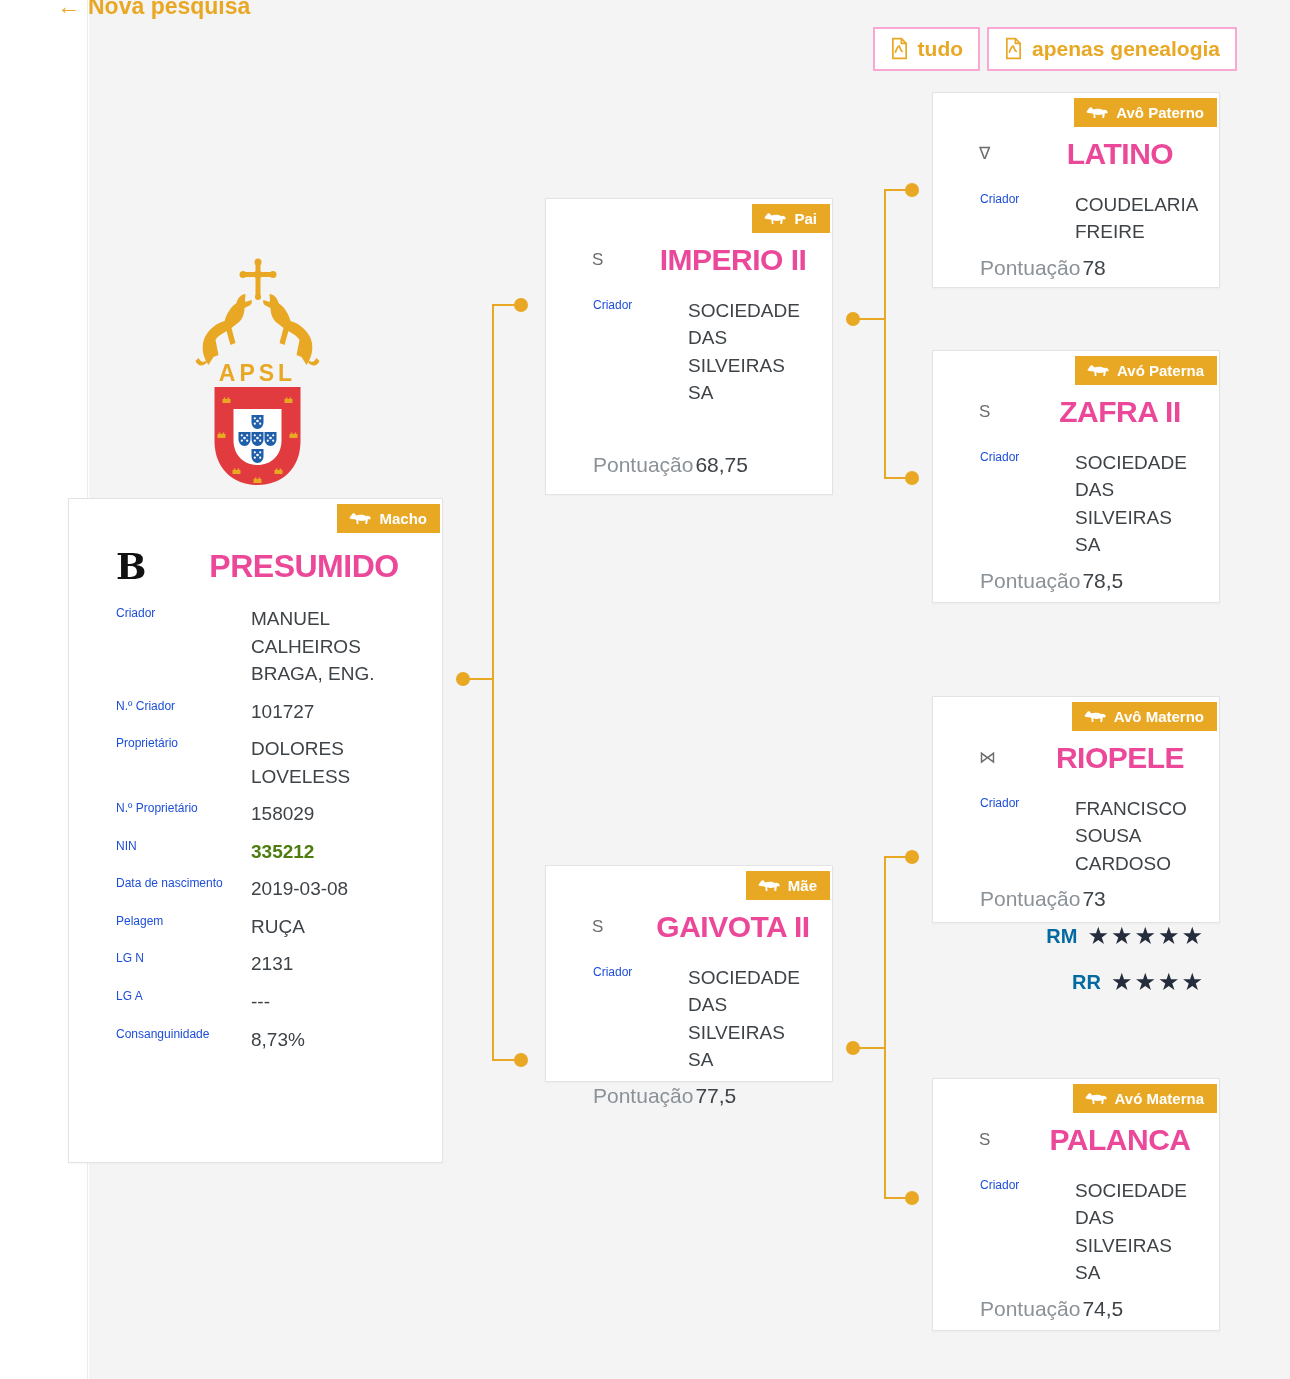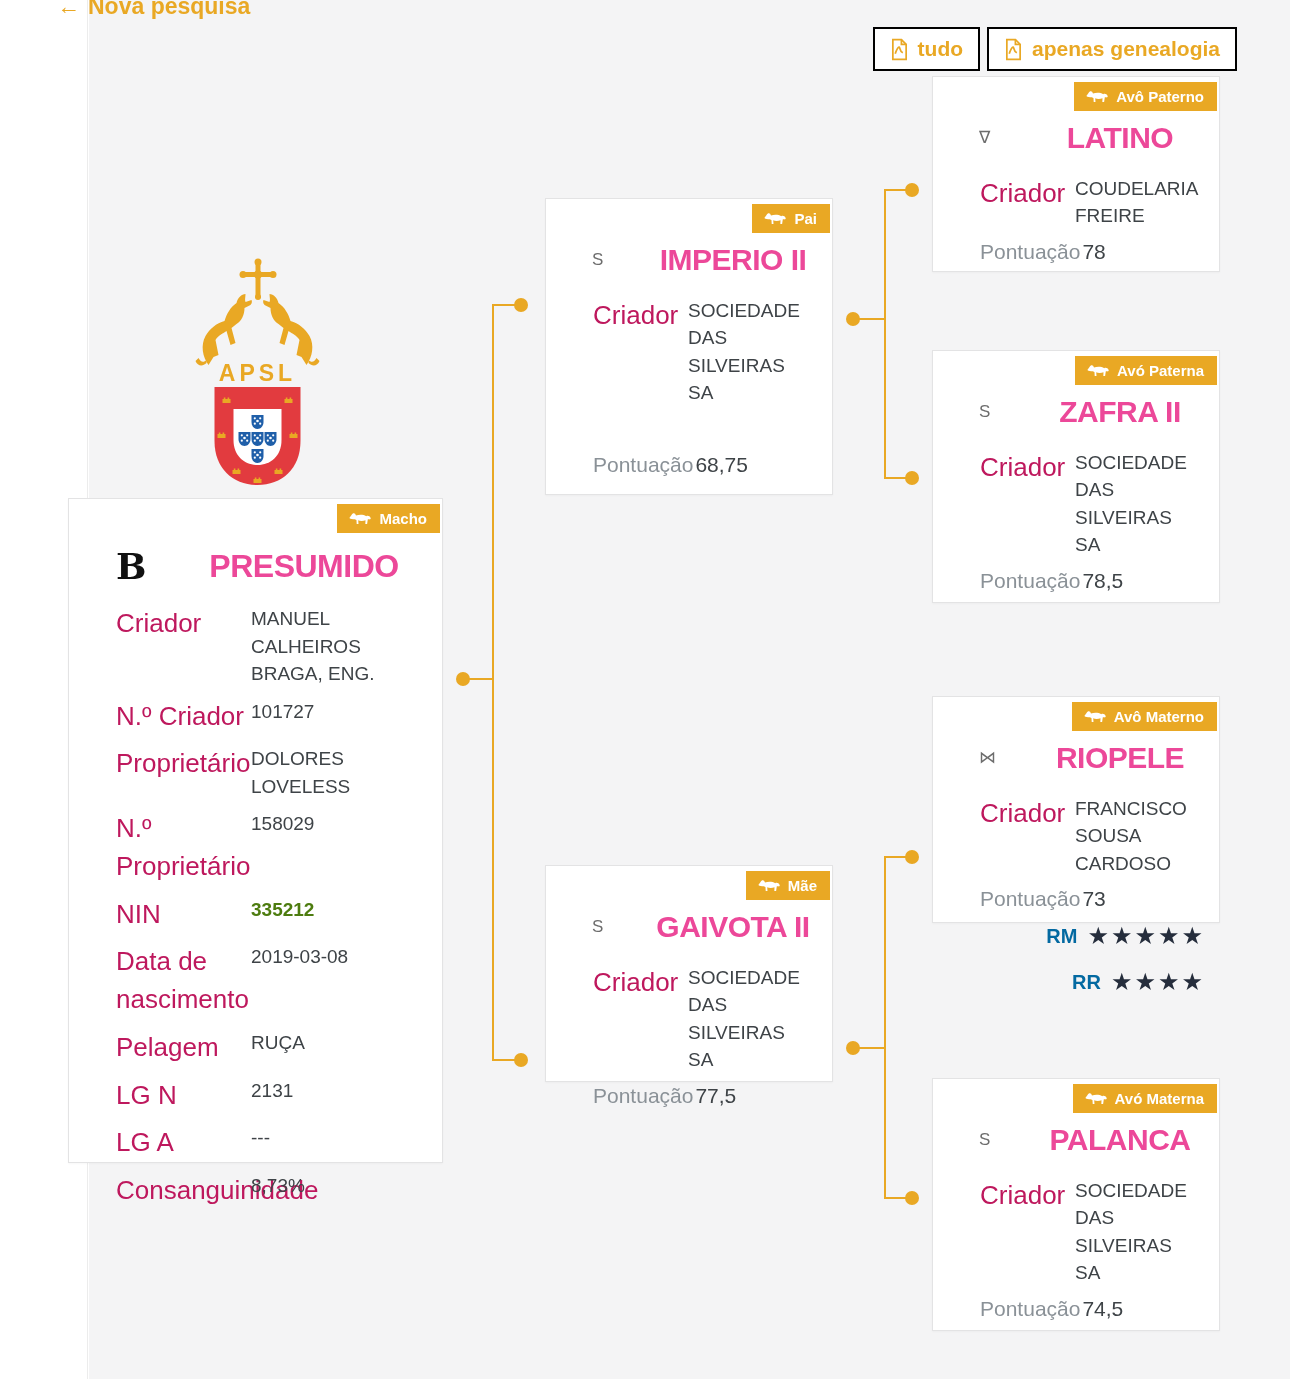--- a/index.html
+++ b/index.html
@@ -6,21 +6,21 @@
   html,body { width:1290px; height:1379px; }
   body { font-family:"Liberation Sans", sans-serif; background:#fff; overflow:hidden; }
   #canvas { position:relative; width:1290px; height:1379px; background:#fff; overflow:hidden; }
   .side-strip { position:absolute; left:0; top:0; width:88px; height:100%; background:#fff; border-right:1px solid #ececec; }
   .bg-area { position:absolute; left:89px; top:0; right:0; bottom:0; background:#f4f4f5; }
 
   
   .back-link { position:absolute; left:57px; top:-7px; display:flex; align-items:center; gap:8px;
                color:#E9A824; font-size:23px; font-weight:bold; cursor:pointer; }
   .pdf-buttons { position:absolute; top:27px; right:53px; display:flex; gap:7px; }
-  .pdf-btn { display:flex; align-items:flex-end; gap:9px; background:#fff; border:2px solid #000000;
+  .pdf-btn { display:flex; align-items:flex-start; gap:9px; background:#fff; border:2px solid #f9a8d4;
              color:#E9A824; font-size:21px; font-weight:bold; padding:8px 15px; cursor:pointer; }
 
   
   .logo { position:absolute; left:190px; top:253px; width:135px; height:240px; }
 
   
   .h-line, .v-line { position:absolute; background:#E9A824; }
   .dot { position:absolute; width:14px; height:14px; border-radius:50%; background:#E9A824; }
 
   
@@ -37,21 +37,21 @@
   .mini .brand-mark { font-size:17px; color:#6d6d6d; width:58px; }
   .horse-name { flex:1; text-align:center; font-size:30px; font-weight:bold; color:#ec4899;
                 line-height:1.25; letter-spacing:-0.5px; }
   .subject .horse-name { font-size:32px; }
 
   .fields { margin-top:18px; padding:0 20px 0 47px; }
   .subject .fields { padding-right:20px; }
   .f-row { display:grid; margin-bottom:10px; }
   .subject .f-row { grid-template-columns:135px 1fr; }
   .mini .f-row { grid-template-columns:95px 1fr; }
-  .f-label { color:#be185d; font-size:26px; line-height:1.45; white-space:normal; overflow:visible; }
+  .f-label { color:#1d4ed8; font-size:12px; line-height:1.45; white-space:normal; overflow:visible; }
   .f-value { color:#3e4347; font-size:19px; line-height:1.45; }
   .f-value.bold { font-weight:bold; color:#4d7c0f; }
 
   .score-row { margin-top:auto; padding:0 16px 17px 47px; display:flex; align-items:baseline; gap:2px; }
   .score-label { color:#8a9197; font-size:21px; }
   .score-value { color:#3e4347; font-size:21px; }
 
   .rating { position:absolute; right:85px; display:flex; align-items:center; gap:10px; }
   .rating-label { font-size:20px; font-weight:bold; color:#0369a1; }
   .rating-stars { font-size:24px; color:#252d3c; letter-spacing:2px; }
@@ -285,21 +285,21 @@
         <span class="f-label">Criador</span>
         <span class="f-value">SOCIEDADE DAS SILVEIRAS SA</span>
       </div>
     </div>
     <div class="score-row">
       <span class="score-label">Pontuação</span>
       <span class="score-value">77,5</span>
     </div>
   </div>
 
-  <div class="card mini" style="left:932px;top:76px;width:288px;height:196px">
+  <div class="card mini" style="left:932px;top:92px;width:288px;height:196px">
     <div class="badge">
       <svg viewBox="0 0 26 18">
           <use href="#horse-sil"></use>
         </svg>
       <span>Avô Paterno</span>
     </div>
     <div class="card-head">
       <span class="brand-mark">∇</span>
       <span class="horse-name">LATINO</span>
     </div>

